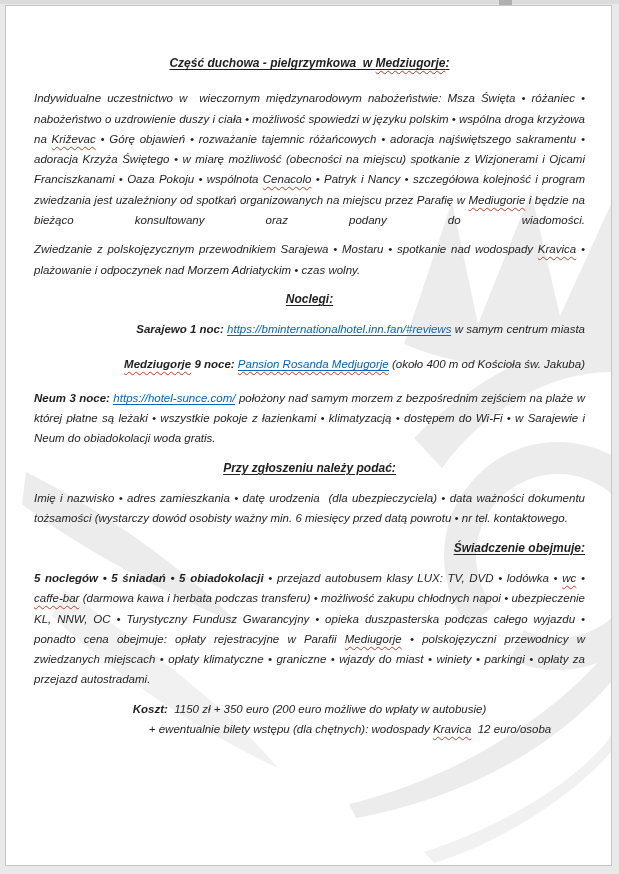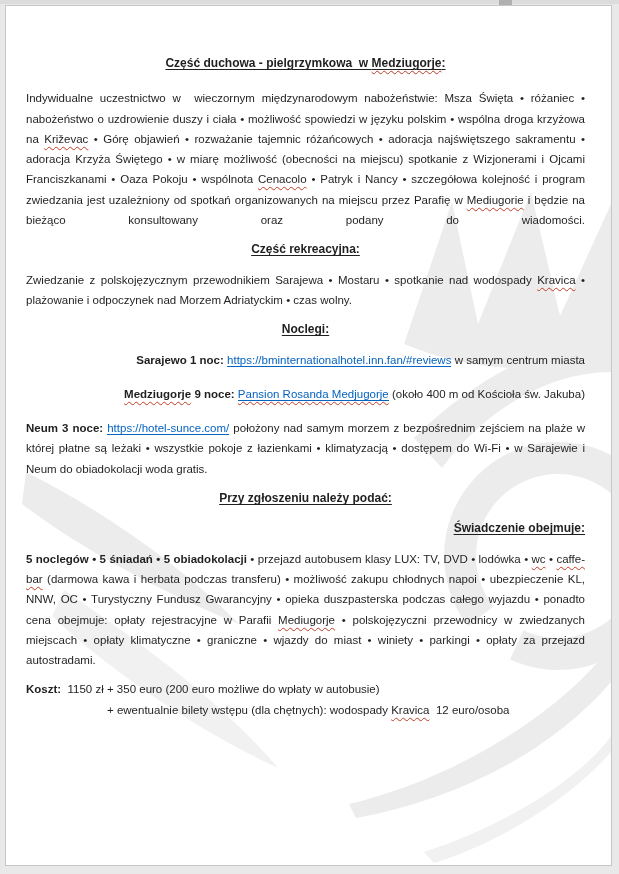--- a/index.html
+++ b/index.html
@@ -3,31 +3,31 @@
 <meta charset="utf-8">
 <style>
   html,body{margin:0;padding:0;}
   body{background:#e9e9e9;font-family:"Liberation Sans",sans-serif;}
   .stage{position:relative;width:619px;height:874px;background:#e9e9e9;overflow:hidden;}
   .top-strip{position:absolute;left:0;top:0;width:619px;height:4px;background:#dcdcdc;}
   .top-tab{position:absolute;left:499px;top:0;width:13px;height:6px;background:#b0b0b0;}
   .page{position:absolute;left:5px;top:5px;width:607px;height:861px;background:#ffffff;
         border:1px solid #c6c6c6;box-sizing:border-box;overflow:hidden;}
   .watermark{position:absolute;left:0;top:0;width:605px;height:859px;}
-  .content{position:relative;padding:47px 26px 0 20px;color:#1f1f1f;
-           font-size:11.5px;line-height:20.3px;}
+  .content{position:relative;padding:47px 26px 0 28px;color:#1f1f1f;
+           font-size:11.5px;line-height:20.3px;font-style:italic;}
   .hd{font-weight:bold;text-decoration:underline;text-decoration-thickness:1px;
       text-underline-offset:2px;font-size:12px;margin:0 0 10px;}
   .center{text-align:center;}
   .mb15{margin-bottom:15px;}
   .para{margin:8px 0 9px;text-align:justify;}
   .left{text-align:right;}
   .last-just{text-align-last:justify;}
   .mb14{margin-bottom:14px;}
-  .koszt{margin:0;text-align:left;}
+  .koszt{margin:0;text-align:center;}
   .indent{padding-left:81px;}
   .b{font-weight:bold;}
   .link{color:#0563c1;border-bottom:1px solid #0563c1;}
   .wavy{text-decoration-line:underline;text-decoration-style:wavy;
         text-decoration-color:#c23b22;text-decoration-thickness:1px;
         text-underline-offset:2.5px;}
 </style>
 </head>
 <body>
 
@@ -53,34 +53,34 @@
       <path d="M343,798 C460,770 560,700 605,640 L605,676 C545,746 450,794 350,812 Z" fill="#ececec"></path>
       <path d="M418,846 C510,816 580,766 605,730 L605,746 C565,792 495,836 428,857 Z" fill="#f1f1f1"></path>
     </svg>
 
     <div class="content">
 
       <div class="hd center mb15"><span>Część duchowa - pielgrzymkowa &nbsp;w </span><span class="wavy">Medziugorje</span><span>:</span></div>
 
       <p class="para last-just"><span>Indywidualne uczestnictwo w &nbsp;wieczornym międzynarodowym nabożeństwie: Msza Święta • różaniec • nabożeństwo o uzdrowienie duszy i ciała • możliwość spowiedzi w języku polskim • wspólna droga krzyżowa na </span><span class="wavy">Križevac</span><span> • Górę objawień • rozważanie tajemnic różańcowych • adoracja najświętszego sakramentu • adoracja Krzyża Świętego • w miarę możliwość (obecności na miejscu) spotkanie z Wizjonerami i Ojcami Franciszkanami • Oaza Pokoju • wspólnota </span><span class="wavy">Cenacolo</span><span> • Patryk i Nancy • szczegółowa kolejność i program zwiedzania jest uzależniony od spotkań organizowanych na miejscu przez Parafię w </span><span class="wavy">Mediugorie</span><span> i będzie na bieżąco konsultowany oraz podany do wiadomości.</span></p>
 
-      <div class="hd center"><span>Część rekreacyjna:</span></div>
 
       <p class="para"><span>Zwiedzanie z polskojęzycznym przewodnikiem Sarajewa • Mostaru • spotkanie nad wodospady </span><span class="wavy">Kravica</span><span> • plażowanie i odpoczynek nad Morzem Adriatyckim • czas wolny.</span></p>
 
       <div class="hd center"><span>Noclegi:</span></div>
 
       <p class="para left mb14"><span class="b">Sarajewo 1 noc: </span><span class="link">https://bminternationalhotel.inn.fan/#reviews</span><span> w samym centrum miasta</span></p>
 
       <p class="para left mb14"><span class="b wavy">Medziugorje</span><span class="b"> 9 noce: </span><span class="link wavy">Pansion Rosanda Medjugorje</span><span> (około 400 m od Kościoła św. Jakuba)</span></p>
 
       <p class="para"><span class="b">Neum 3 noce: </span><span class="link">https://hotel-sunce.com/</span><span> położony nad samym morzem z bezpośrednim zejściem na plaże w której płatne są leżaki • wszystkie pokoje z łazienkami • klimatyzacją • dostępem do Wi-Fi • w Sarajewie i Neum do obiadokolacji woda gratis.</span></p>
 
       <div class="hd center"><span>Przy zgłoszeniu należy podać:</span></div>
 
+      <p class="para"><span>Imię i nazwisko • adres zamieszkania • datę urodzenia &nbsp;(dla ubezpieczyciela) • data ważności dokumentu tożsamości (wystarczy dowód osobisty ważny min. 6 miesięcy przed datą powrotu • nr tel. kontaktowego.</span></p>
 
       <div class="hd left"><span>Świadczenie obejmuje:</span></div>
 
       <p class="para"><span class="b">5 noclegów • 5 śniadań • 5 obiadokolacji</span><span> • przejazd autobusem klasy LUX: TV, DVD • lodówka • </span><span class="wavy">wc</span><span> • </span><span class="wavy">caffe-bar</span><span> (darmowa kawa i herbata podczas transferu) • możliwość zakupu chłodnych napoi • ubezpieczenie KL, NNW, OC • Turystyczny Fundusz Gwarancyjny • opieka duszpasterska podczas całego wyjazdu • ponadto cena obejmuje: opłaty rejestracyjne w Parafii </span><span class="wavy">Mediugorje</span><span> • polskojęzyczni przewodnicy w zwiedzanych miejscach • opłaty klimatyczne • graniczne • wjazdy do miast • winiety • parkingi • opłaty za przejazd autostradami.</span></p>
 
       <p class="koszt"><span class="b">Koszt:</span><span> &nbsp;1150 zł + 350 euro (200 euro możliwe do wpłaty w autobusie)</span></p>
 
       <p class="koszt indent"><span>+ ewentualnie bilety wstępu (dla chętnych): wodospady </span><span class="wavy">Kravica</span><span> &nbsp;12 euro/osoba</span></p>
 
     </div>

